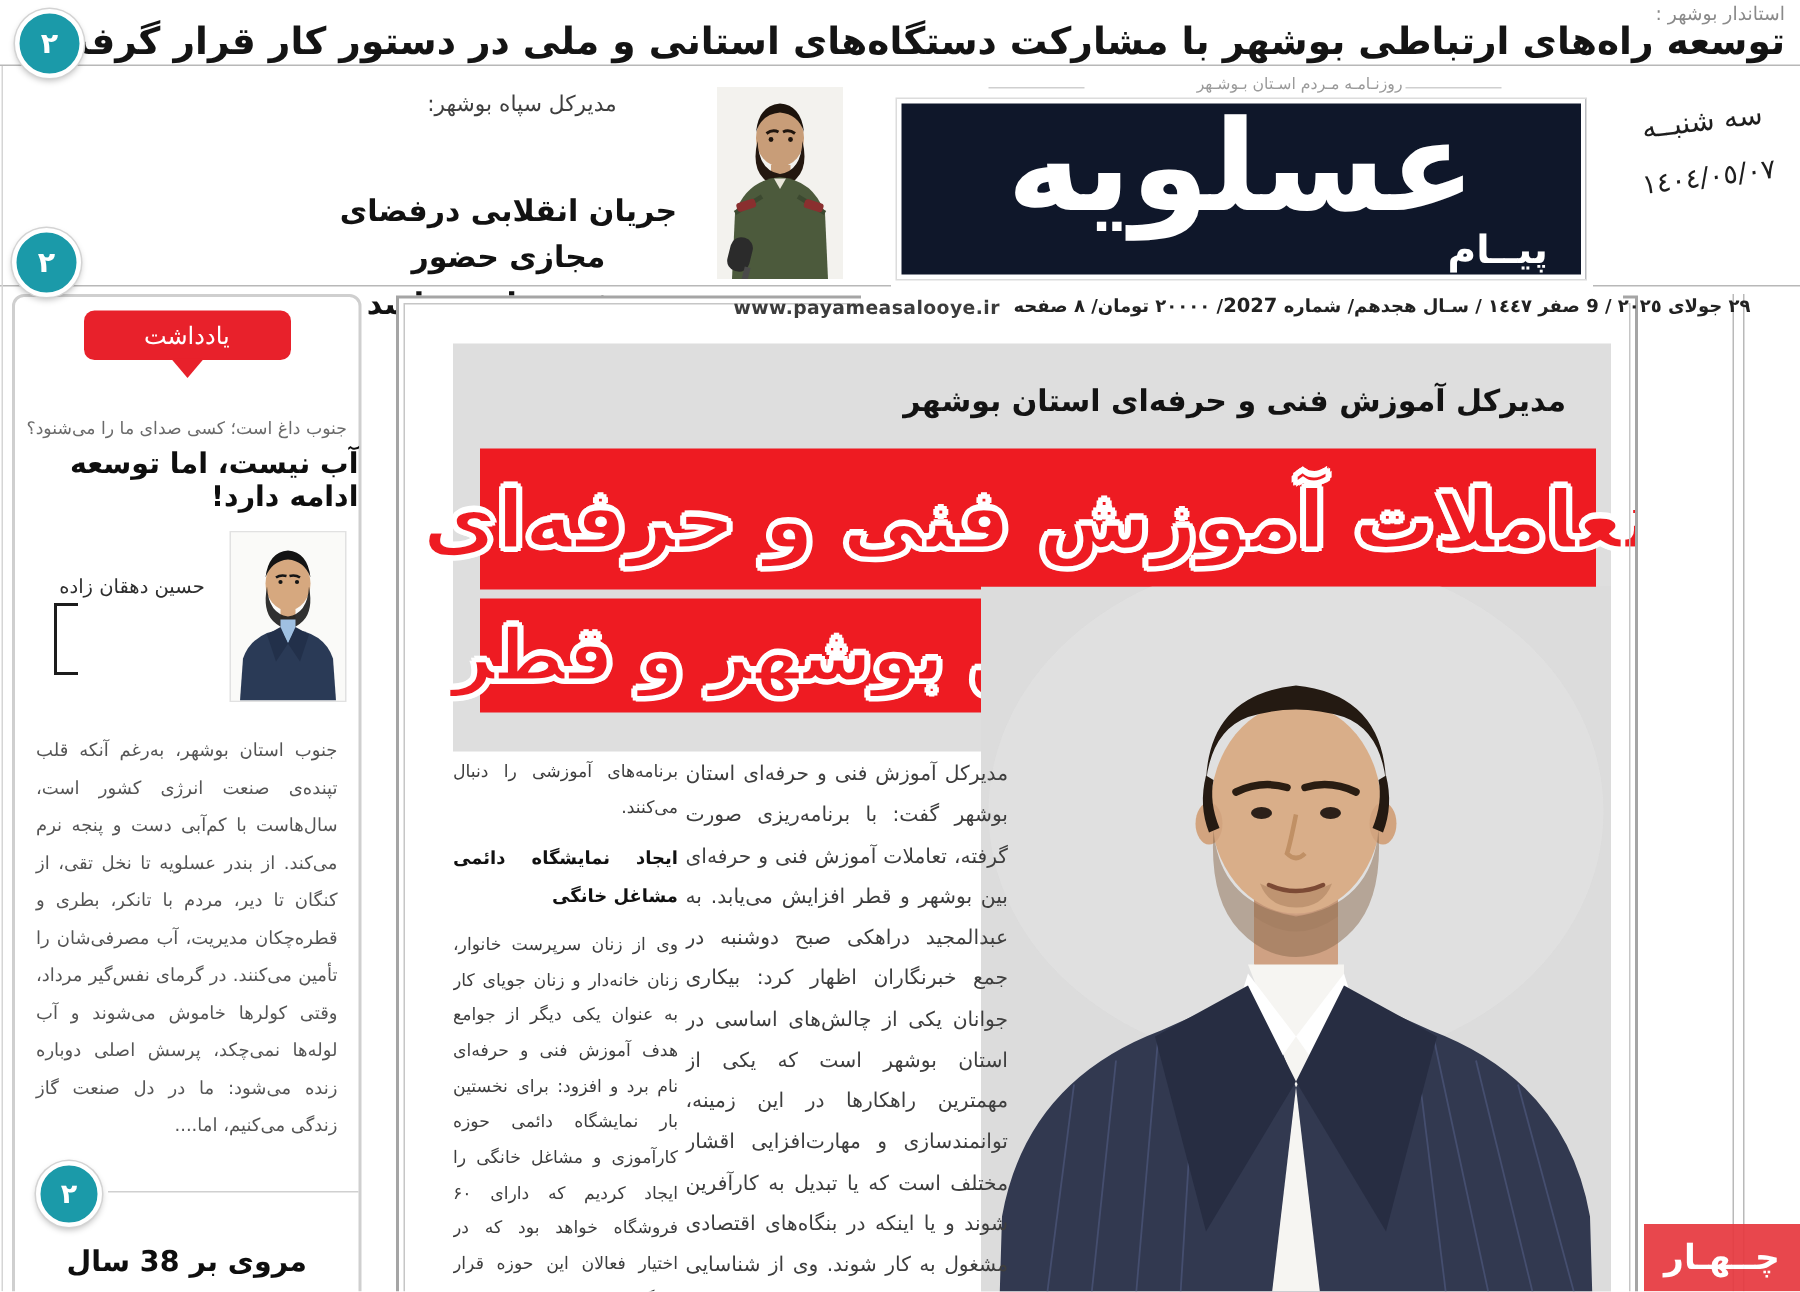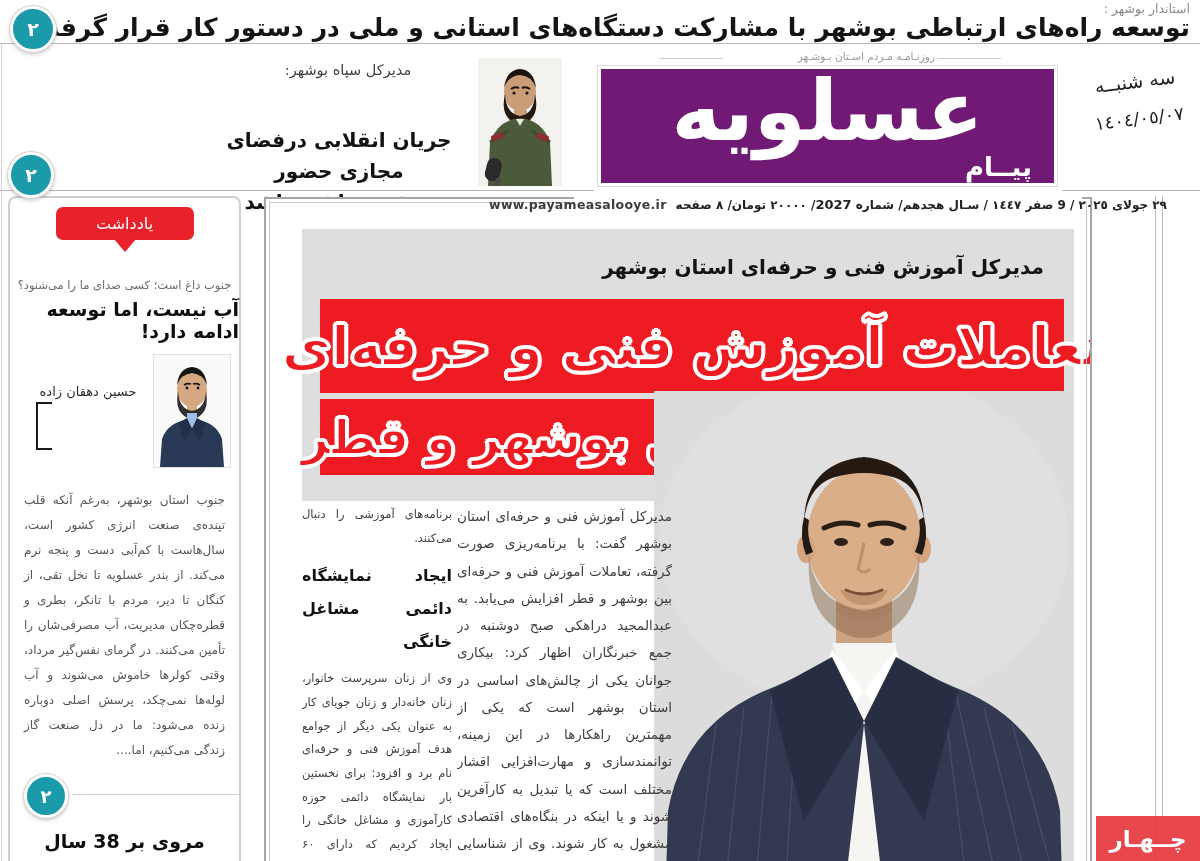--- a/index.html
+++ b/index.html
@@ -22,21 +22,21 @@
                border-left:1px solid #b9b9b9;border-right:1px solid #b9b9b9;}
   
   .date-block{position:absolute;top:70px;left:1078px;width:118px;text-align:center;
               transform:rotate(-7deg);color:#1e1e1e;}
   .date-weekday{font-size:19px;margin-bottom:16px;}
   .date-value{font-size:18px;direction:ltr;}
   .tagline{position:absolute;top:50px;left:725px;width:210px;text-align:right;
            font-size:10.5px;color:#9a9a9a;letter-spacing:.5px;}
   .tagline::before,.tagline::after{content:"";position:absolute;top:8px;width:64px;border-top:1px solid #cfcfcf;}
   .tagline::before{left:-66px;} .tagline::after{right:-66px;}
-  .logo-box{position:absolute;left:598px;top:66px;width:459px;height:120px;background:#701a75;
+  .logo-box{position:absolute;left:598px;top:66px;width:459px;height:120px;background:#0f172a;
             border:3px solid #fff;box-shadow:0 0 0 1px #dcdcdc;box-sizing:border-box;overflow:hidden;}
   .logo-main{position:absolute;top:-6px;left:0;right:0;text-align:center;color:#fff;
              font-size:84px;font-weight:bold;line-height:1.15;letter-spacing:2px;}
   .logo-sub{position:absolute;bottom:1px;right:22px;color:#fff;font-size:26px;font-weight:bold;}
   .info-line{position:absolute;top:194px;left:574px;width:508px;background:#fff;z-index:6;
              display:flex;align-items:center;justify-content:center;gap:9px;padding:3px 0;
              font-size:12px;color:#222;}
   .info-dash{width:24px;border-top:1.5px solid #9a9a9a;}
   .info-fa{font-weight:600;white-space:nowrap;}
   .info-fa b{font-size:13px;}
@@ -82,21 +82,21 @@
   .outline-text{font-weight:bold;color:#ee1b22;white-space:nowrap;
      -webkit-text-stroke:2px #fff;
      text-shadow:-2px -2px 0 #fff,2px -2px 0 #fff,-2px 2px 0 #fff,2px 2px 0 #fff,
                  -3px 0 0 #fff,3px 0 0 #fff,0 -3px 0 #fff,0 3px 0 #fff;}
   .bar1 .outline-text{font-size:54px;}
   .bar2 .outline-text{font-size:48px;}
   .portrait{position:absolute;left:388px;top:192px;width:420px;height:488px;z-index:3;}
   .col{position:absolute;top:304px;bottom:0;overflow:hidden;text-align:justify;color:#3e3e3e;z-index:4;}
   .col-lede{left:191px;width:215px;font-size:13.5px;line-height:2.02;}
   .col-second{left:36px;width:150px;font-size:11.5px;line-height:2.06;}
-  .col-second .subhead{font-weight:bold;color:#111;font-size:16px;margin:10px 0 8px;}
+  .col-second .subhead{font-weight:bold;color:#111;font-size:12px;margin:10px 0 8px;}
   .col p{margin:0;}
   
   .bottom-banner{position:absolute;left:1096px;top:816px;width:104px;height:45px;background:#e73a40;
                  opacity:.93;color:#fff;font-size:23px;font-weight:bold;
                  display:flex;align-items:center;justify-content:center;overflow:hidden;z-index:7;}
 </style>
 </head>
 <body>
 
 <div class="page">

